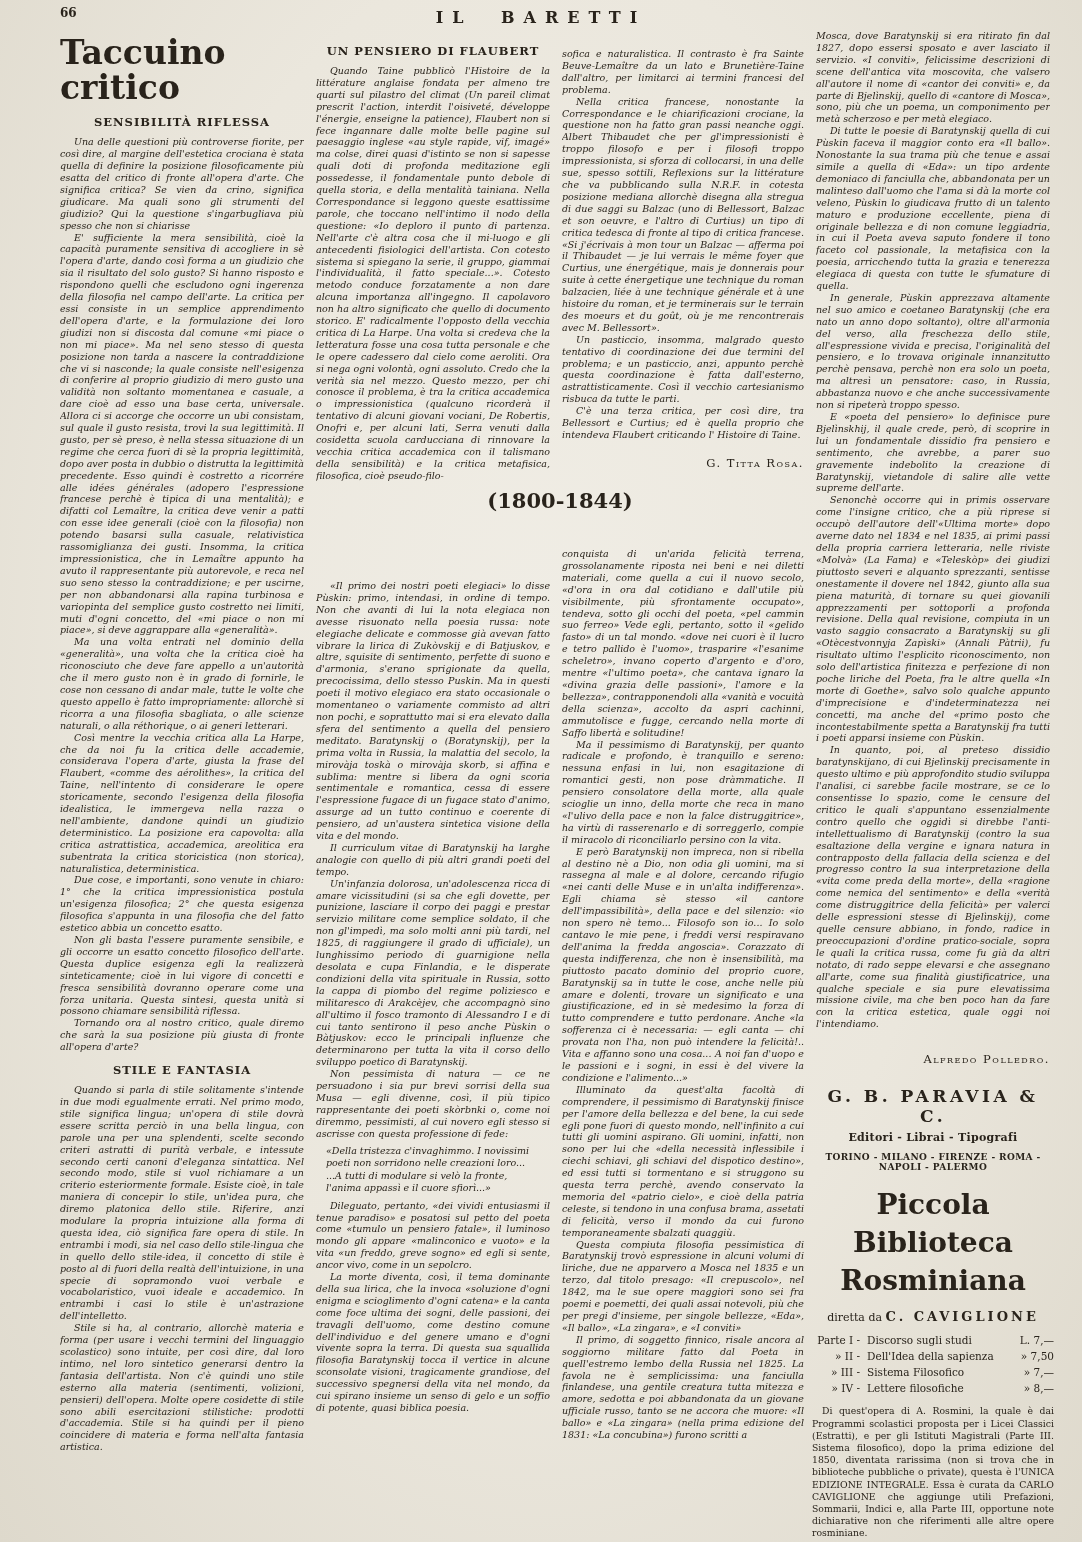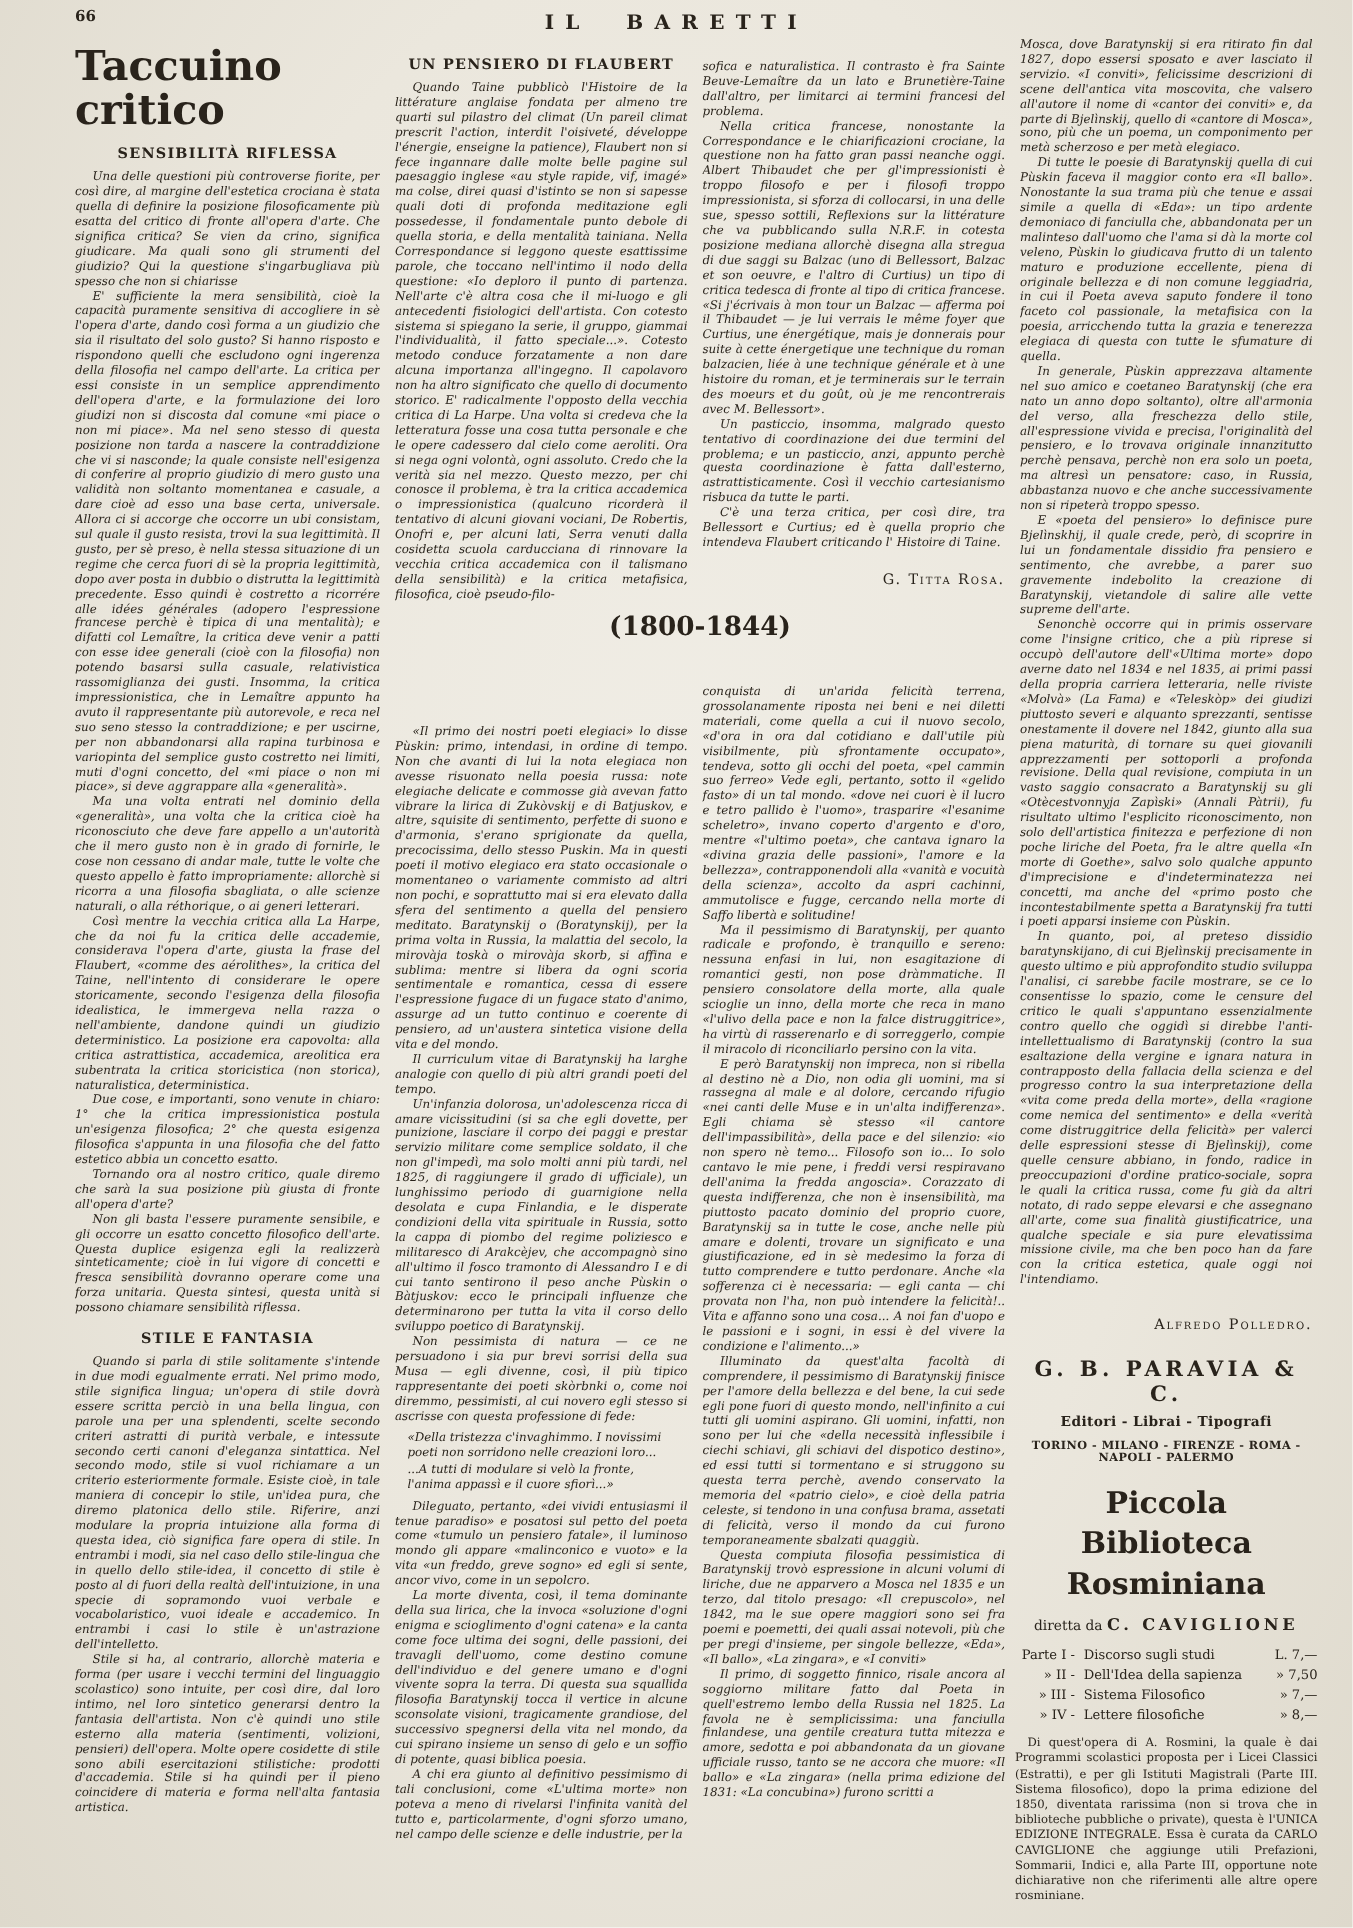--- a/index.html
+++ b/index.html
@@ -36,21 +36,21 @@
   .barat-a{left:316px;top:580px;width:234px;height:922px;}
   .barat-b{left:562px;top:548px;width:242px;height:922px;}
   .barat-c{left:816px;top:30px;width:234px;height:1020px;}
   .verse{font-style:italic;font-size:9.5px;line-height:12.5px;margin:5px 0 5px 10px;}
   .barat-sig{left:816px;top:1052px;width:234px;}
   
   .adblock{left:812px;top:1086px;width:242px;}
   .pub-name{font-size:17px;font-weight:bold;text-align:center;letter-spacing:3.5px;margin:0;}
   .pub-sub{font-size:11px;font-weight:bold;text-align:center;margin:5px 0 0 0;letter-spacing:.3px;}
   .pub-cities{font-size:9px;font-weight:bold;text-align:center;margin:8px 0 0 0;letter-spacing:.4px;}
-  .ros-title{font-size:24px;font-weight:bold;text-align:center;line-height:1.35;margin:14px 0 0 0;}
+  .ros-title{font-size:28px;font-weight:bold;text-align:center;line-height:1.35;margin:14px 0 0 0;}
   .ros-dir{font-size:11px;text-align:center;margin:10px 0 0 0;}
   .ros-dir b{font-size:13px;letter-spacing:3px;text-align:right;}
   .ros-work{font-size:12.5px;font-weight:bold;margin:13px 0 0 0;}
   .ros-rows{margin-top:8px;}
   .ros-row{display:flex;font-size:10.5px;line-height:16px;}
   .ros-part{min-width:48px;text-align:right;white-space:pre;}
   .ros-item{margin-left:7px;}
   .ros-price{margin-left:auto;white-space:pre;}
   .ad-para{margin:9px 0 0 0;font-size:9.3px;line-height:12.2px;text-align:justify;
            text-indent:10px;font-style:normal;}
@@ -65,22 +65,22 @@
 
   <div class="abs colblock col1">
     <h1 class="col1-title">Taccuino critico</h1>
     <h2 class="sec-head">SENSIBILITÀ RIFLESSA</h2>
     <div>
         <p class="para">Una delle questioni più controverse fiorite, per così dire, al margine dell'estetica crociana è stata quella di definire la posizione filosoficamente più esatta del critico di fronte all'opera d'arte. Che significa critica? Se vien da crino, significa giudicare. Ma quali sono gli strumenti del giudizio? Qui la questione s'ingarbugliava più spesso che non si chiarisse</p>
         <p class="para">E' sufficiente la mera sensibilità, cioè la capacità puramente sensitiva di accogliere in sè l'opera d'arte, dando così forma a un giudizio che sia il risultato del solo gusto? Si hanno risposto e rispondono quelli che escludono ogni ingerenza della filosofia nel campo dell'arte. La critica per essi consiste in un semplice apprendimento dell'opera d'arte, e la formulazione dei loro giudizi non si discosta dal comune «mi piace o non mi piace». Ma nel seno stesso di questa posizione non tarda a nascere la contraddizione che vi si nasconde; la quale consiste nell'esigenza di conferire al proprio giudizio di mero gusto una validità non soltanto momentanea e casuale, a dare cioè ad esso una base certa, universale. Allora ci si accorge che occorre un ubi consistam, sul quale il gusto resista, trovi la sua legittimità. Il gusto, per sè preso, è nella stessa situazione di un regime che cerca fuori di sè la propria legittimità, dopo aver posta in dubbio o distrutta la legittimità precedente. Esso quindi è costretto a ricorrére alle idées générales (adopero l'espressione francese perchè è tipica di una mentalità); e difatti col Lemaître, la critica deve venir a patti con esse idee generali (cioè con la filosofia) non potendo basarsi sulla casuale, relativistica rassomiglianza dei gusti. Insomma, la critica impressionistica, che in Lemaître appunto ha avuto il rappresentante più autorevole, e reca nel suo seno stesso la contraddizione; e per uscirne, per non abbandonarsi alla rapina turbinosa e variopinta del semplice gusto costretto nei limiti, muti d'ogni concetto, del «mi piace o non mi piace», si deve aggrappare alla «generalità».</p>
         <p class="para">Ma una volta entrati nel dominio della «generalità», una volta che la critica cioè ha riconosciuto che deve fare appello a un'autorità che il mero gusto non è in grado di fornirle, le cose non cessano di andar male, tutte le volte che questo appello è fatto impropriamente: allorchè si ricorra a una filosofia sbagliata, o alle scienze naturali, o alla réthorique, o ai generi letterari.</p>
         <p class="para">Così mentre la vecchia critica alla La Harpe, che da noi fu la critica delle accademie, considerava l'opera d'arte, giusta la frase del Flaubert, «comme des aérolithes», la critica del Taine, nell'intento di considerare le opere storicamente, secondo l'esigenza della filosofia idealistica, le immergeva nella razza o nell'ambiente, dandone quindi un giudizio deterministico. La posizione era capovolta: alla critica astrattistica, accademica, areolitica era subentrata la critica storicistica (non storica), naturalistica, deterministica.</p>
         <p class="para">Due cose, e importanti, sono venute in chiaro: 1° che la critica impressionistica postula un'esigenza filosofica; 2° che questa esigenza filosofica s'appunta in una filosofia che del fatto estetico abbia un concetto esatto.</p>
+        <p class="para">Non gli basta l'essere puramente sensibile, e gli occorre un esatto concetto filosofico dell'arte. Questa duplice esigenza egli la realizzerà sinteticamente; cioè in lui vigore di concetti e fresca sensibilità dovranno operare come una forza unitaria. Questa sintesi, questa unità si possono chiamare sensibilità riflessa.</p>
         <p class="para">Tornando ora al nostro critico, quale diremo che sarà la sua posizione più giusta di fronte all'opera d'arte?</p>
-        <p class="para">Non gli basta l'essere puramente sensibile, e gli occorre un esatto concetto filosofico dell'arte. Questa duplice esigenza egli la realizzerà sinteticamente; cioè in lui vigore di concetti e fresca sensibilità dovranno operare come una forza unitaria. Questa sintesi, questa unità si possono chiamare sensibilità riflessa.</p>
       </div>
     <h2 class="sec-head">STILE E FANTASIA</h2>
     <div>
         <p class="para">Quando si parla di stile solitamente s'intende in due modi egualmente errati. Nel primo modo, stile significa lingua; un'opera di stile dovrà essere scritta perciò in una bella lingua, con parole una per una splendenti, scelte secondo criteri astratti di purità verbale, e intessute secondo certi canoni d'eleganza sintattica. Nel secondo modo, stile si vuol richiamare a un criterio esteriormente formale. Esiste cioè, in tale maniera di concepir lo stile, un'idea pura, che diremo platonica dello stile. Riferire, anzi modulare la propria intuizione alla forma di questa idea, ciò significa fare opera di stile. In entrambi i modi, sia nel caso dello stile-lingua che in quello dello stile-idea, il concetto di stile è posto al di fuori della realtà dell'intuizione, in una specie di sopramondo vuoi verbale e vocabolaristico, vuoi ideale e accademico. In entrambi i casi lo stile è un'astrazione dell'intelletto.</p>
         <p class="para">Stile si ha, al contrario, allorchè materia e forma (per usare i vecchi termini del linguaggio scolastico) sono intuite, per così dire, dal loro intimo, nel loro sintetico generarsi dentro la fantasia dell'artista. Non c'è quindi uno stile esterno alla materia (sentimenti, volizioni, pensieri) dell'opera. Molte opere cosidette di stile sono abili esercitazioni stilistiche: prodotti d'accademia. Stile si ha quindi per il pieno coincidere di materia e forma nell'alta fantasia artistica.</p>
       </div>
   </div>
 
   <div class="abs colblock flaubert-a">
     <h2 class="sec-head">UN PENSIERO DI FLAUBERT</h2>
@@ -109,21 +109,20 @@
       </div>
     <div class="verse">
         <div class="verse-line">«Della tristezza c'invaghimmo. I novissimi</div>
         <div class="verse-line">poeti non sorridono nelle creazioni loro...</div>
         <div class="verse-line">...A tutti di modulare si velò la fronte,</div>
         <div class="verse-line">l'anima appassì e il cuore sfiorì...»</div>
       </div>
     <div>
         <p class="para">Dileguato, pertanto, «dei vividi entusiasmi il tenue paradiso» e posatosi sul petto del poeta come «tumulo un pensiero fatale», il luminoso mondo gli appare «malinconico e vuoto» e la vita «un freddo, greve sogno» ed egli si sente, ancor vivo, come in un sepolcro.</p>
         <p class="para">La morte diventa, così, il tema dominante della sua lirica, che la invoca «soluzione d'ogni enigma e scioglimento d'ogni catena» e la canta come foce ultima dei sogni, delle passioni, dei travagli dell'uomo, come destino comune dell'individuo e del genere umano e d'ogni vivente sopra la terra. Di questa sua squallida filosofia Baratynskij tocca il vertice in alcune sconsolate visioni, tragicamente grandiose, del successivo spegnersi della vita nel mondo, da cui spirano insieme un senso di gelo e un soffio di potente, quasi biblica poesia.</p>
-        <p class="para">A chi era giunto al definitivo pessimismo di tali conclusioni, come «L'ultima morte» non poteva a meno di rivelarsi l'infinita vanità del tutto e, particolarmente, d'ogni sforzo umano, nel campo delle scienze e delle industrie, per la</p>
       </div>
   </div>
   <div class="abs colblock barat-b">
     <p class="para cont">conquista di un'arida felicità terrena, grossolanamente riposta nei beni e nei diletti materiali, come quella a cui il nuovo secolo, «d'ora in ora dal cotidiano e dall'utile più visibilmente, più sfrontamente occupato», tendeva, sotto gli occhi del poeta, «pel cammin suo ferreo» Vede egli, pertanto, sotto il «gelido fasto» di un tal mondo. «dove nei cuori è il lucro e tetro pallido è l'uomo», trasparire «l'esanime scheletro», invano coperto d'argento e d'oro, mentre «l'ultimo poeta», che cantava ignaro la «divina grazia delle passioni», l'amore e la bellezza», contrapponendoli alla «vanità e vocuità della scienza», accolto da aspri cachinni, ammutolisce e fugge, cercando nella morte di Saffo libertà e solitudine!</p>
     <div>
         <p class="para">Ma il pessimismo di Baratynskij, per quanto radicale e profondo, è tranquillo e sereno: nessuna enfasi in lui, non esagitazione di romantici gesti, non pose dràmmatiche. Il pensiero consolatore della morte, alla quale scioglie un inno, della morte che reca in mano «l'ulivo della pace e non la falce distruggitrice», ha virtù di rasserenarlo e di sorreggerlo, compie il miracolo di riconciliarlo persino con la vita.</p>
         <p class="para">E però Baratynskij non impreca, non si ribella al destino nè a Dio, non odia gli uomini, ma si rassegna al male e al dolore, cercando rifugio «nei canti delle Muse e in un'alta indifferenza». Egli chiama sè stesso «il cantore dell'impassibilità», della pace e del silenzio: «io non spero nè temo... Filosofo son io... Io solo cantavo le mie pene, i freddi versi respiravano dell'anima la fredda angoscia». Corazzato di questa indifferenza, che non è insensibilità, ma piuttosto pacato dominio del proprio cuore, Baratynskij sa in tutte le cose, anche nelle più amare e dolenti, trovare un significato e una giustificazione, ed in sè medesimo la forza di tutto comprendere e tutto perdonare. Anche «la sofferenza ci è necessaria: — egli canta — chi provata non l'ha, non può intendere la felicità!.. Vita e affanno sono una cosa... A noi fan d'uopo e le passioni e i sogni, in essi è del vivere la condizione e l'alimento...»</p>
         <p class="para">Illuminato da quest'alta facoltà di comprendere, il pessimismo di Baratynskij finisce per l'amore della bellezza e del bene, la cui sede egli pone fuori di questo mondo, nell'infinito a cui tutti gli uomini aspirano. Gli uomini, infatti, non sono per lui che «della necessità inflessibile i ciechi schiavi, gli schiavi del dispotico destino», ed essi tutti si tormentano e si struggono su questa terra perchè, avendo conservato la memoria del «patrio cielo», e cioè della patria celeste, si tendono in una confusa brama, assetati di felicità, verso il mondo da cui furono temporaneamente sbalzati quaggiù.</p>
         <p class="para">Questa compiuta filosofia pessimistica di Baratynskij trovò espressione in alcuni volumi di liriche, due ne apparvero a Mosca nel 1835 e un terzo, dal titolo presago: «Il crepuscolo», nel 1842, ma le sue opere maggiori sono sei fra poemi e poemetti, dei quali assai notevoli, più che per pregi d'insieme, per singole bellezze, «Eda», «Il ballo», «La zingara», e «I conviti»</p>
         <p class="para">Il primo, di soggetto finnico, risale ancora al soggiorno militare fatto dal Poeta in quell'estremo lembo della Russia nel 1825. La favola ne è semplicissima: una fanciulla finlandese, una gentile creatura tutta mitezza e amore, sedotta e poi abbandonata da un giovane ufficiale russo, tanto se ne accora che muore: «Il ballo» e «La zingara» (nella prima edizione del 1831: «La concubina») furono scritti a</p>

